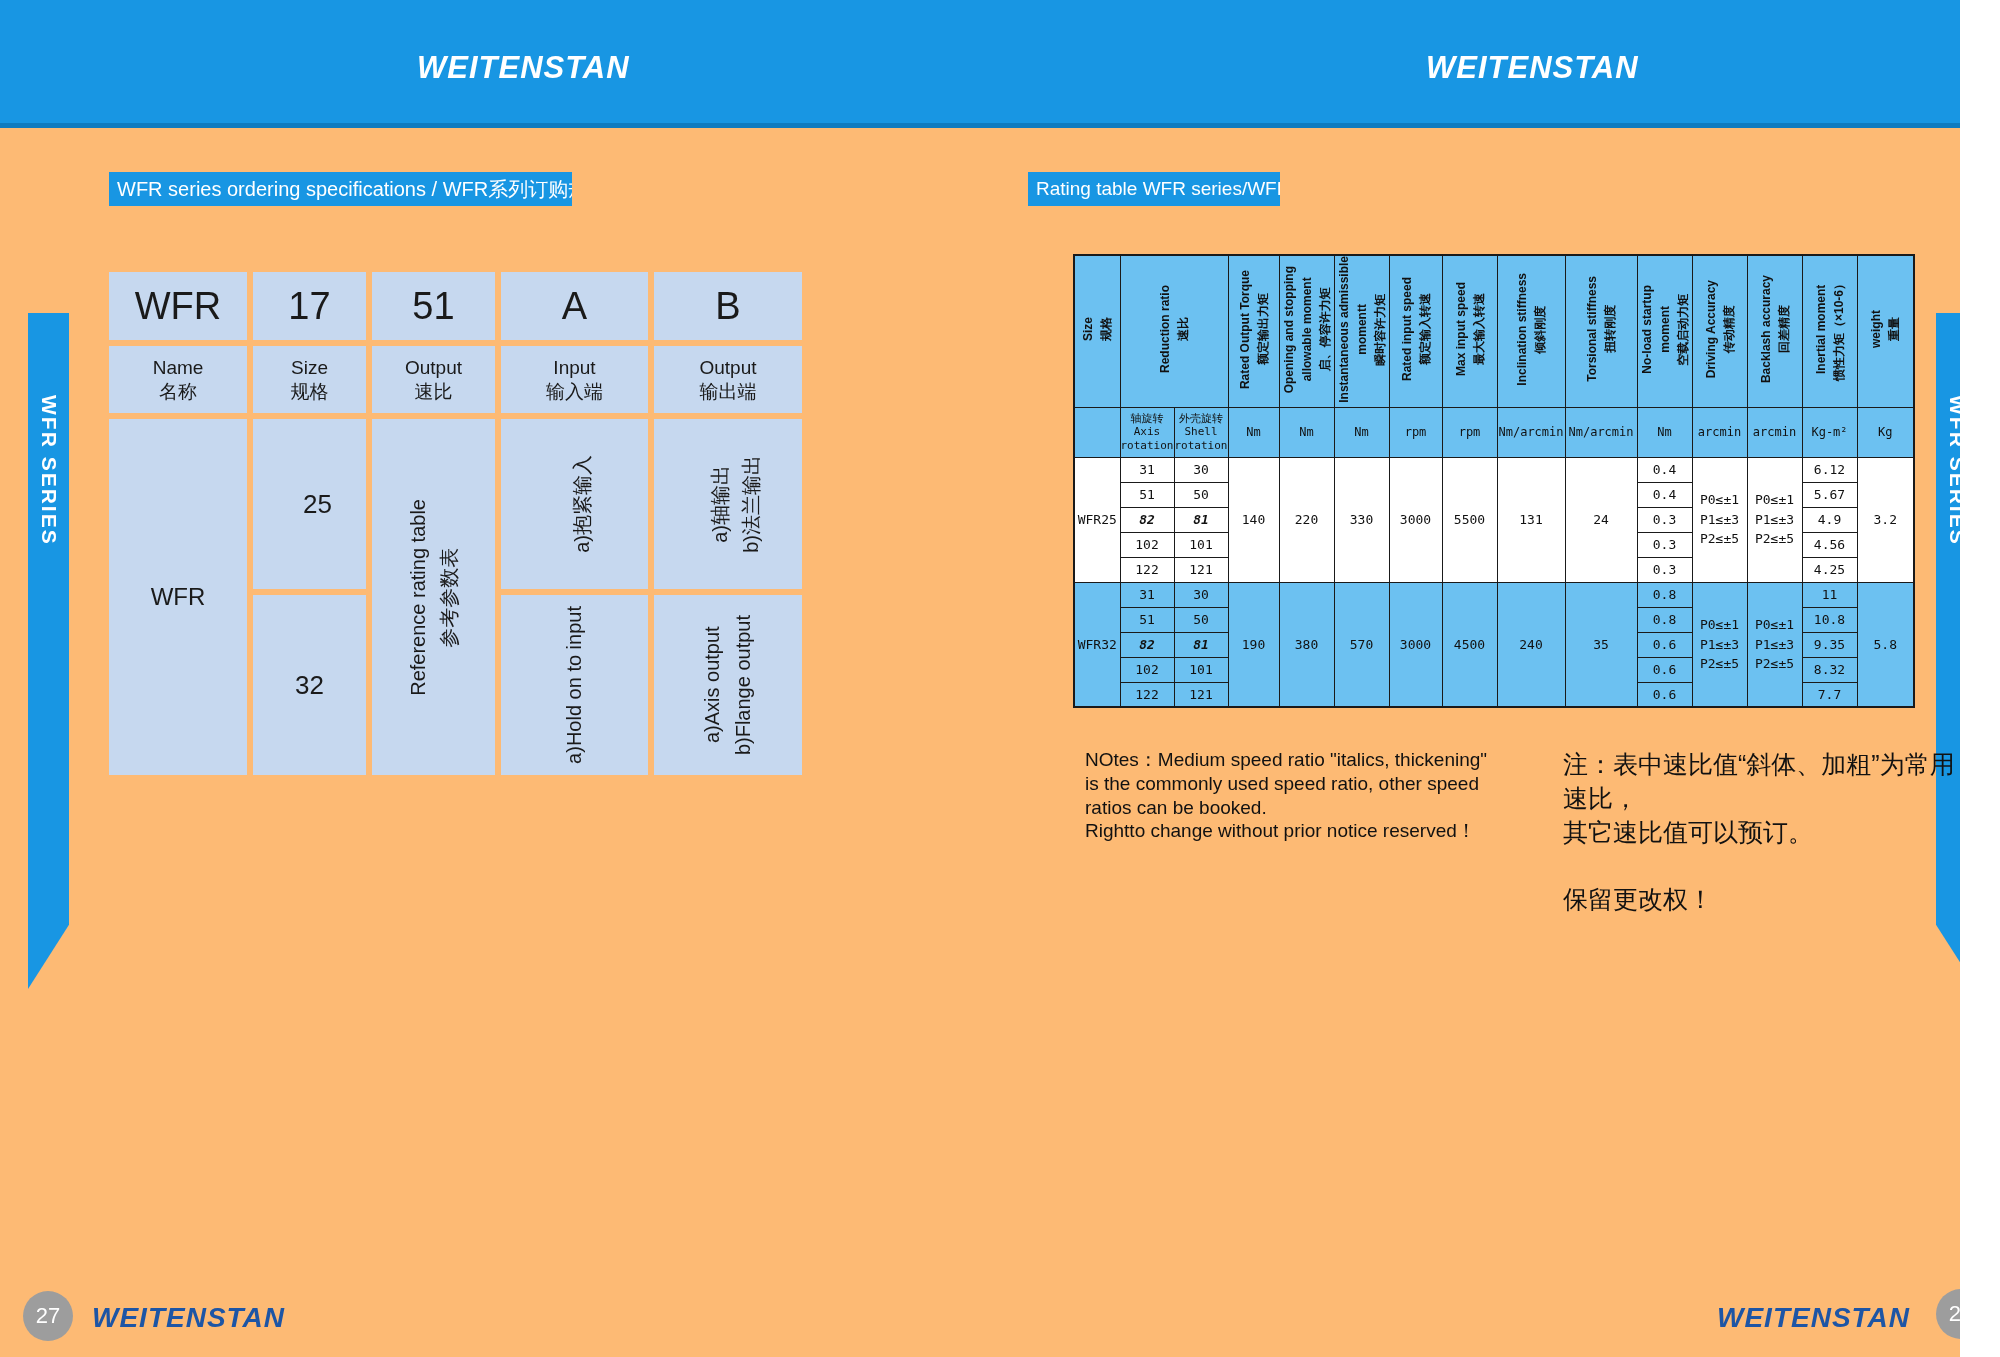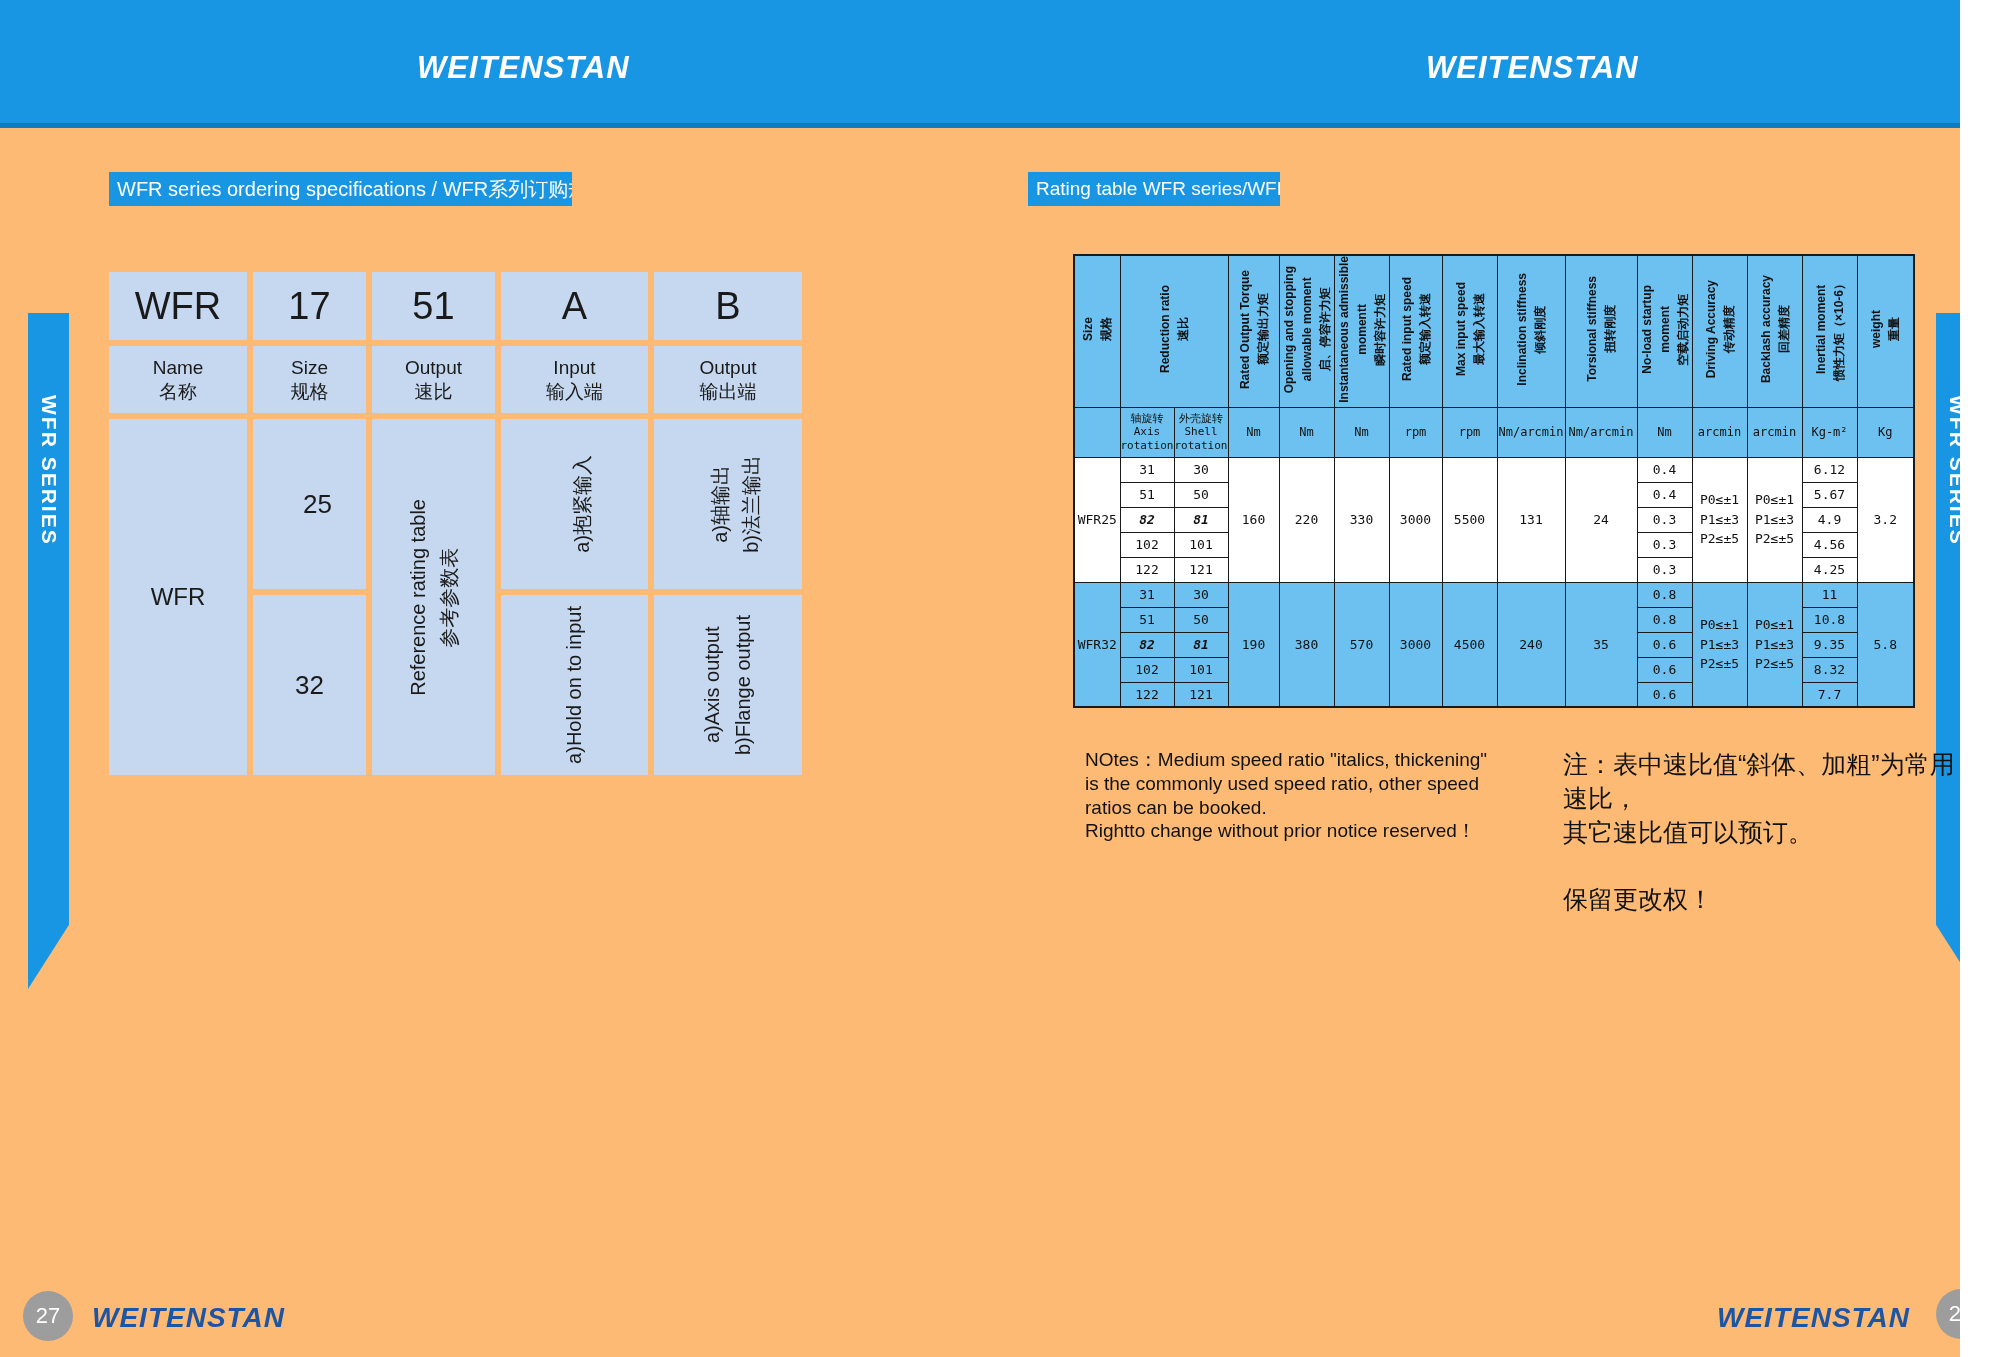--- a/index.html
+++ b/index.html
@@ -201,21 +201,21 @@
       <td>arcmin</td>
       <td>arcmin</td>
       <td>Kg-m²</td>
       <td>Kg</td>
     </tr>
 
     <tr class="data s25">
       <td rowspan="5" class="sizecol">WFR25</td>
       <td>31</td>
       <td>30</td>
-      <td rowspan="5">160</td>
+      <td rowspan="5">140</td>
       <td rowspan="5">220</td>
       <td rowspan="5">330</td>
       <td rowspan="5">3000</td>
       <td rowspan="5">5500</td>
       <td rowspan="5">131</td>
       <td rowspan="5">24</td>
       <td>0.4</td>
       <td rowspan="5" class="acc">P0≤±1
 P1≤±3
 P2≤±5</td>

